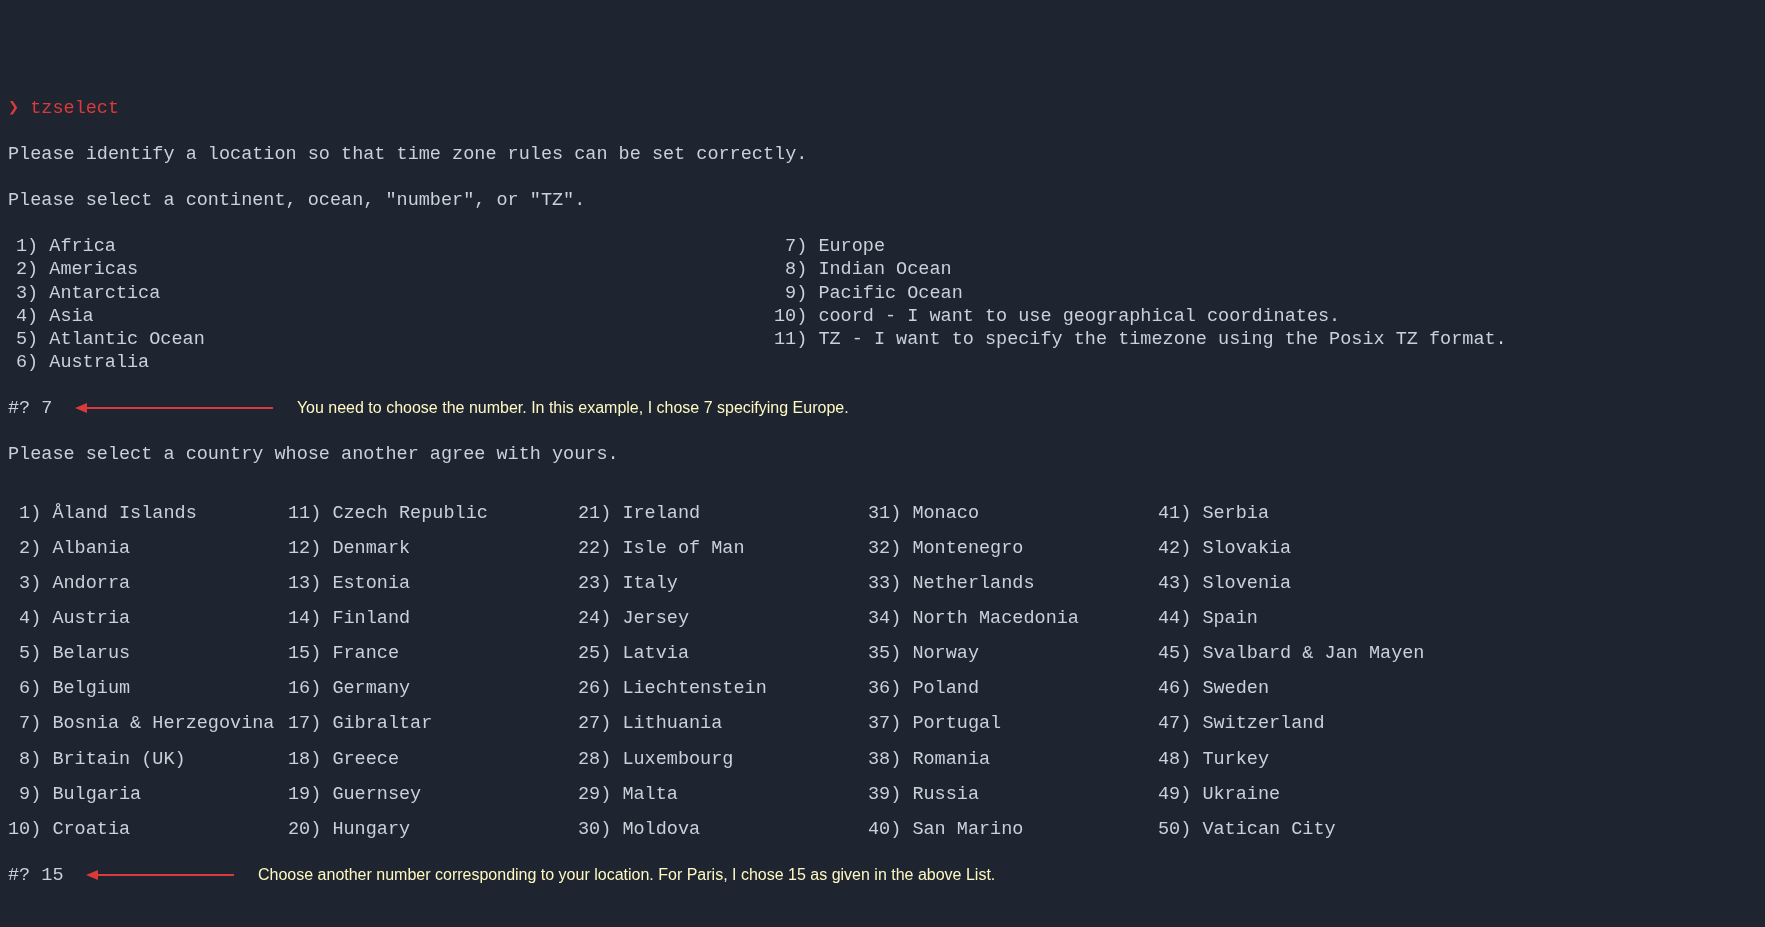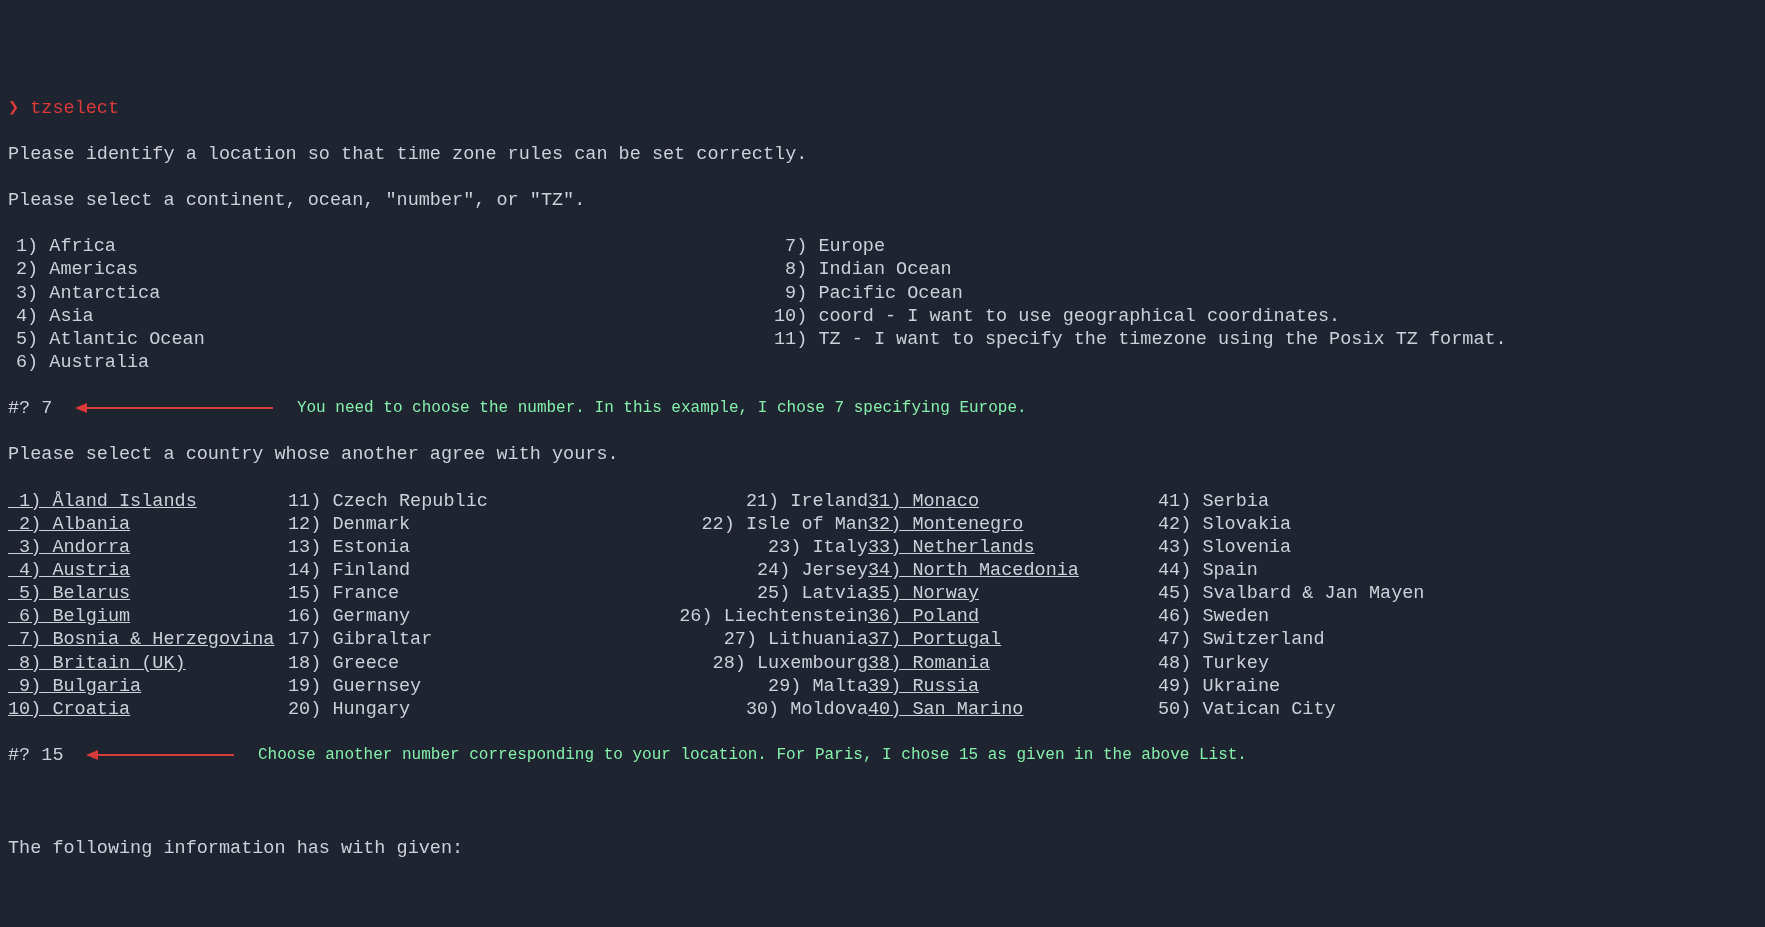--- a/index.html
+++ b/index.html
@@ -10,36 +10,36 @@
     font-family: "Courier New", Courier, monospace;
     font-size: 18.5px;
     line-height: 1.25;
     white-space: pre;
     width: 1765px;
     box-sizing: border-box;
   }
   .prompt-chevron { color: #d93a3a; }
   .cmd { color: #d93a3a; }
   .annot {
-    color: #86efac;
-    font-family: Liberation Mono, monospace;
+    color: #fef9c3;
+    font-family: Liberation Sans, sans-serif;
     font-size: 16px;
     white-space: normal;
     display: inline;
     vertical-align: middle;
   }
   .arrow-svg { display: inline-block; vertical-align: middle; }
   .row { display:block; }
   .continent-row, .country-row { display:block; }
   .continent-col1 { display:inline-block; width: 758px; margin-left: 8px; }
   .continent-col2 { display:inline-block; }
-  .c1 { display:inline-block; width: 280px; text-decoration: underline; }
-  .c2 { display:inline-block; width: 290px; }
-  .c3 { display:inline-block; width: 290px; text-align: right; }
-  .c4 { display:inline-block; width: 290px; text-decoration: underline; }
+  .c1 { display:inline-block; width: 280px; }
+  .c2 { display:inline-block; width: 290px; margin-top: 12px; }
+  .c3 { display:inline-block; width: 290px; }
+  .c4 { display:inline-block; width: 290px; }
   .c5 { display:inline-block; }
 </style>
 </head>
 <body>
 
 
 
 <span class="row"><span class="prompt-chevron">❯</span> <span class="cmd">tzselect</span></span>
 <span class="row">Please identify a location so that time zone rules can be set correctly.</span>
 <span class="row">Please select a continent, ocean, "number", or "TZ".</span>

